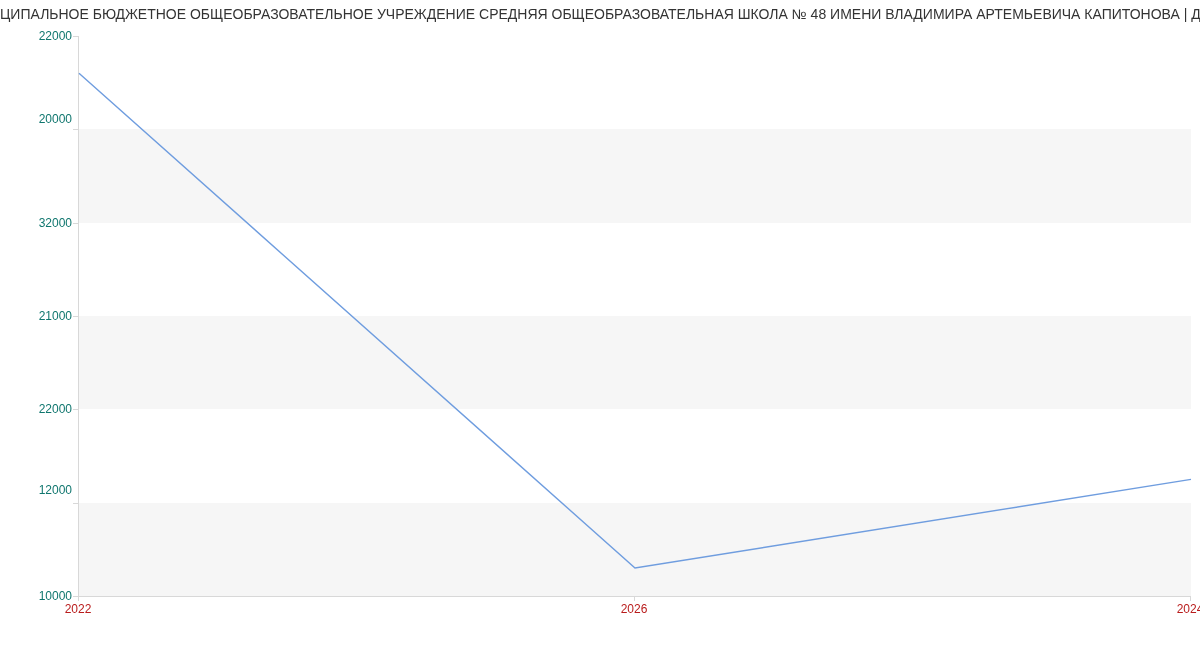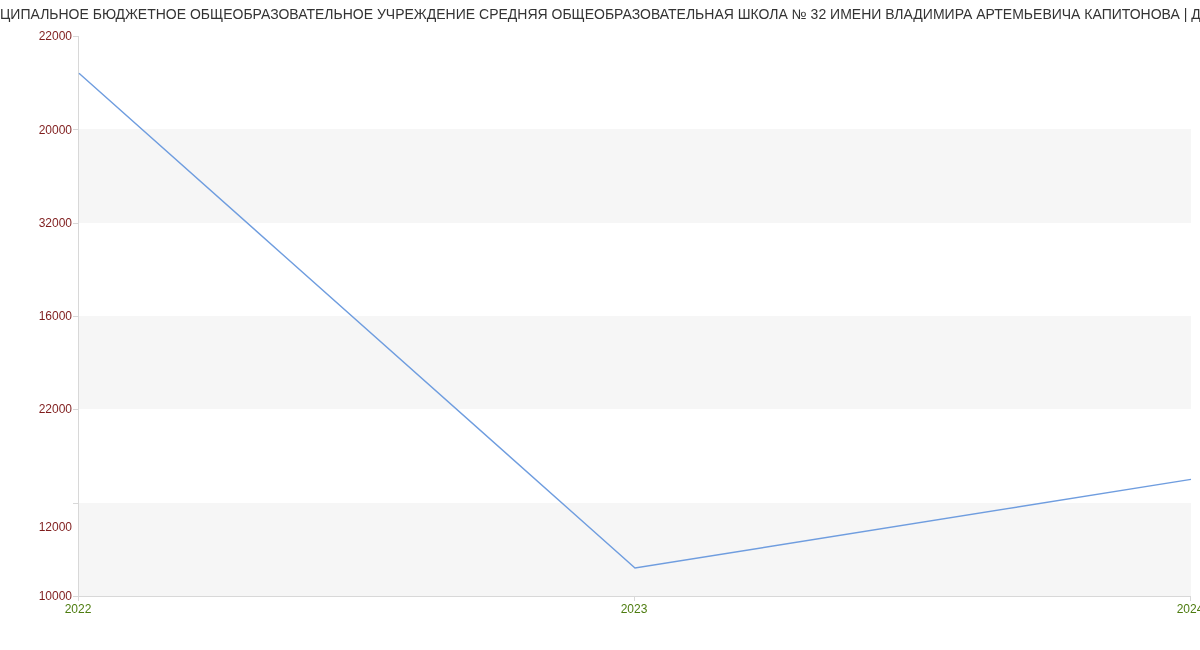--- a/index.html
+++ b/index.html
@@ -37,30 +37,30 @@
   .band {
     position: absolute;
     left: 0;
     width: 100%;
     background: #f6f6f6;
   }
   .y-tick-label {
     position: absolute;
     right: 1128px;
     font-size: 12px;
-    color: #7f1d1d;
+    color: #0f766e;
     transform: translateY(-50%);
     text-align: right;
     width: 60px;
   }
   .x-tick-label {
     position: absolute;
     top: 576px;
     font-size: 12px;
-    color: #4d7c0f;
+    color: #b91c1c;
     transform: translateX(-50%);
   }
   .y-tick-mark {
     position: absolute;
     left: 73px;
     width: 5px;
     height: 1px;
     background: #d8d8d8;
   }
   .x-tick-mark {
@@ -80,44 +80,44 @@
   }
   .series-path {
     fill: none;
     stroke: #6f9ddf;
     stroke-width: 1.4;
   }
 </style>
 </head>
 <body>
 
-<div class="title">ЦИПАЛЬНОЕ БЮДЖЕТНОЕ ОБЩЕОБРАЗОВАТЕЛЬНОЕ УЧРЕЖДЕНИЕ СРЕДНЯЯ ОБЩЕОБРАЗОВАТЕЛЬНАЯ ШКОЛА № 32 ИМЕНИ ВЛАДИМИРА АРТЕМЬЕВИЧА КАПИТОНОВА | Д</div>
+<div class="title">ЦИПАЛЬНОЕ БЮДЖЕТНОЕ ОБЩЕОБРАЗОВАТЕЛЬНОЕ УЧРЕЖДЕНИЕ СРЕДНЯЯ ОБЩЕОБРАЗОВАТЕЛЬНАЯ ШКОЛА № 48 ИМЕНИ ВЛАДИМИРА АРТЕМЬЕВИЧА КАПИТОНОВА | Д</div>
 
 <div class="chart-wrap">
   <div class="plot-area">
       <div class="band" style="top: 93.3333px; height: 93.3333px;"></div>
       <div class="band" style="top: 280px; height: 93.3333px;"></div>
       <div class="band" style="top: 466.667px; height: 93.3333px;"></div>
     <svg class="line-layer" viewBox="0 0 1112 560" preserveAspectRatio="none">
       <path class="series-path" id="series-path" d="M0 37.33333333333337 L556 532 L1112 443.3333333333333"></path>
     </svg>
   </div>
 <div class="y-tick-label" style="top: 570px;">10000</div>
     <div class="y-tick-mark" style="top: 570px;"></div>
-    <div class="y-tick-label" style="top: 501px;">12000</div>
+    <div class="y-tick-label" style="top: 464px;">12000</div>
     <div class="y-tick-mark" style="top: 476.667px;"></div>
     <div class="y-tick-label" style="top: 383.333px;">22000</div>
     <div class="y-tick-mark" style="top: 383.333px;"></div>
-    <div class="y-tick-label" style="top: 290px;">16000</div>
+    <div class="y-tick-label" style="top: 290px;">21000</div>
     <div class="y-tick-mark" style="top: 290px;"></div>
     <div class="y-tick-label" style="top: 196.667px;">32000</div>
     <div class="y-tick-mark" style="top: 196.667px;"></div>
-    <div class="y-tick-label" style="top: 104px;">20000</div>
+    <div class="y-tick-label" style="top: 93px;">20000</div>
     <div class="y-tick-mark" style="top: 103.333px;"></div>
     <div class="y-tick-label" style="top: 10px;">22000</div>
     <div class="y-tick-mark" style="top: 10px;"></div>
     <div class="x-tick-label" style="left: 78px;">2022</div>
     <div class="x-tick-mark" style="left: 78px;"></div>
-    <div class="x-tick-label" style="left: 634px;">2023</div>
+    <div class="x-tick-label" style="left: 634px;">2026</div>
     <div class="x-tick-mark" style="left: 634px;"></div>
     <div class="x-tick-label" style="left: 1190px;">2024</div>
     <div class="x-tick-mark" style="left: 1190px;"></div>
   </div>
 
 </body></html>

